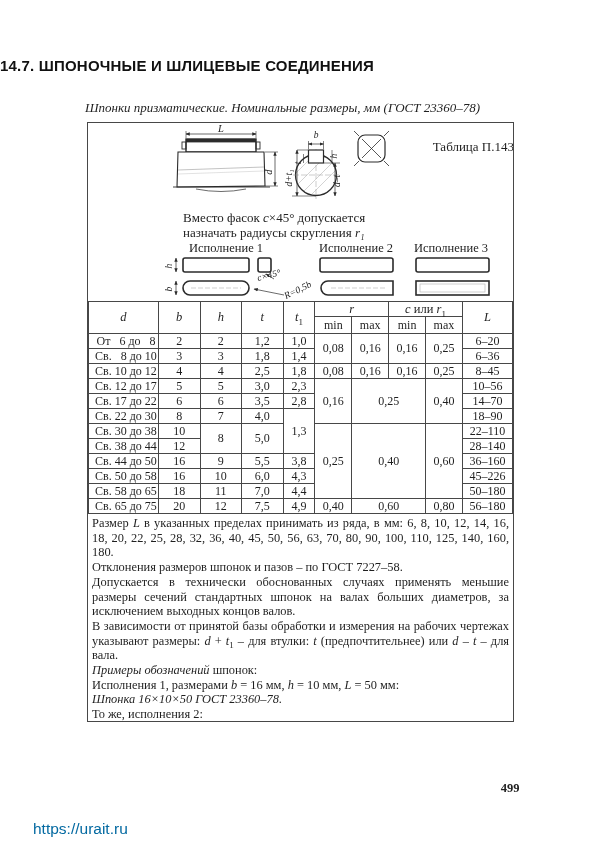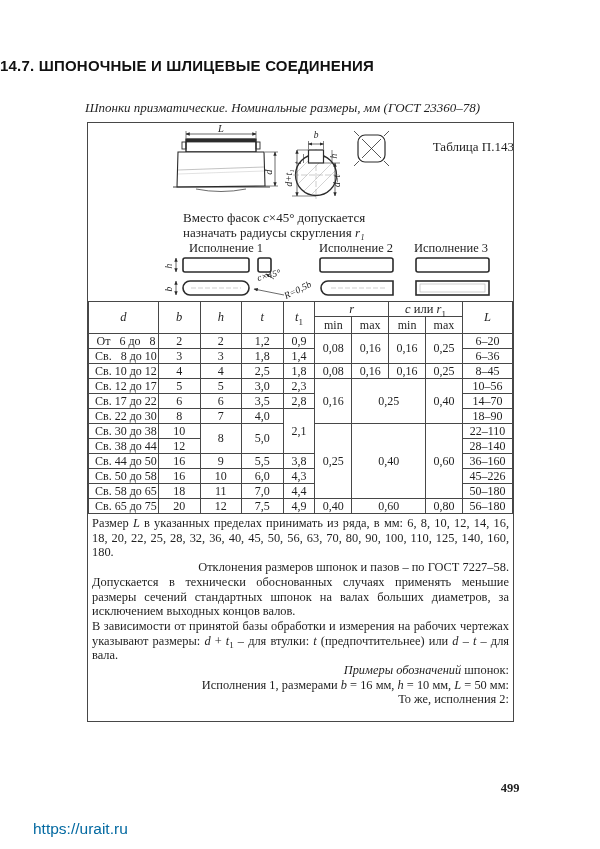--- a/index.html
+++ b/index.html
@@ -34,21 +34,21 @@
   }
   table.dims td.hd{font-size:12.5px;}
   table.dims td.dcol{text-align:center;padding-left:6px;}
   table.dims i{font-family:"Liberation Serif","DejaVu Serif",serif;}
   sub{font-size:9px;line-height:0;}
   .notes{
     flex:1 1 auto;padding:2px 4px 0 4px;font-size:12.4px;line-height:14.7px;
     overflow:hidden;
   }
   .notes p{margin:0;text-align:justify;hyphens:manual;}
-  .notes p.nojust{text-align:right;}
+  .notes p.nojust{text-align:left;}
   .page-number{
     position:absolute;top:781px;left:495px;width:30px;text-align:center;
     font-weight:bold;font-size:12.5px;color:#222;font-family:Liberation Serif, serif;
   }
   .watermark{
     position:absolute;top:820px;left:33px;
     font-family:"Liberation Sans","DejaVu Sans",sans-serif;
     font-size:15.5px;color:#0369a1;
   }
   svg text{fill:#242424;}
@@ -206,21 +206,21 @@
         <td>max</td>
         <td>min</td>
         <td>max</td>
       </tr>
 
       <tr>
         <td class="dcol">От&nbsp;&nbsp;&nbsp;6 до&nbsp;&nbsp;&nbsp;8</td>
         <td>2</td>
         <td>2</td>
         <td>1,2</td>
-        <td>0,9</td>
+        <td>1,0</td>
         <td rowspan="2">0,08</td>
         <td rowspan="2">0,16</td>
         <td rowspan="2">0,16</td>
         <td rowspan="2">0,25</td>
         <td>6–20</td>
       </tr>
       <tr>
         <td class="dcol">Св.&nbsp;&nbsp;&nbsp;8 до 10</td>
         <td>3</td>
         <td>3</td>
@@ -257,21 +257,21 @@
         <td>6</td>
         <td>3,5</td>
         <td>2,8</td>
         <td>14–70</td>
       </tr>
       <tr>
         <td class="dcol">Св. 22 до 30</td>
         <td>8</td>
         <td>7</td>
         <td>4,0</td>
-        <td rowspan="3">2,1</td>
+        <td rowspan="3">1,3</td>
         <td>18–90</td>
       </tr>
       <tr>
         <td class="dcol">Св. 30 до 38</td>
         <td>10</td>
         <td rowspan="2">8</td>
         <td rowspan="2">5,0</td>
         <td rowspan="5">0,25</td>
         <td rowspan="5" colspan="2">0,40</td>
         <td rowspan="5">0,60</td>
@@ -320,19 +320,20 @@
     </tbody>
   </table>
 
   <div class="notes">
     <p>Размер <i>L</i> в указанных пределах принимать из ряда, в мм: 6, 8, 10, 12, 14, 16, 18, 20, 22, 25, 28, 32, 36, 40, 45, 50, 56, 63, 70, 80, 90, 100, 110, 125, 140, 160, 180.</p>
     <p class="nojust">Отклонения размеров шпонок и пазов – по ГОСТ 7227–58.</p>
     <p>Допускается в технически обоснованных случаях применять меньшие размеры се­чений стандартных шпонок на валах больших диаметров, за исключением выход­ных концов валов.</p>
     <p>В зависимости от принятой базы обработки и измерения на рабочих чертежах ука­зывают размеры: <i>d</i> + <i>t</i><sub>1</sub> – для втулки: <i>t</i> (предпочтительнее) или <i>d</i> – <i>t</i> – для вала.</p>
     <p class="nojust"><i>Примеры обозначений</i> шпонок:</p>
     <p class="nojust">Исполнения 1, размерами <i>b</i> = 16 мм, <i>h</i> = 10 мм, <i>L</i> = 50 мм:</p>
+    <p class="nojust"><i>Шпонка 16×10×50 ГОСТ 23360–78.</i></p>
     <p class="nojust">То же, исполнения 2:</p>
 
   </div>
 </div>
 
 <div class="page-number">499</div>
 <div class="watermark">https://urait.ru</div>
 
 </body></html>

